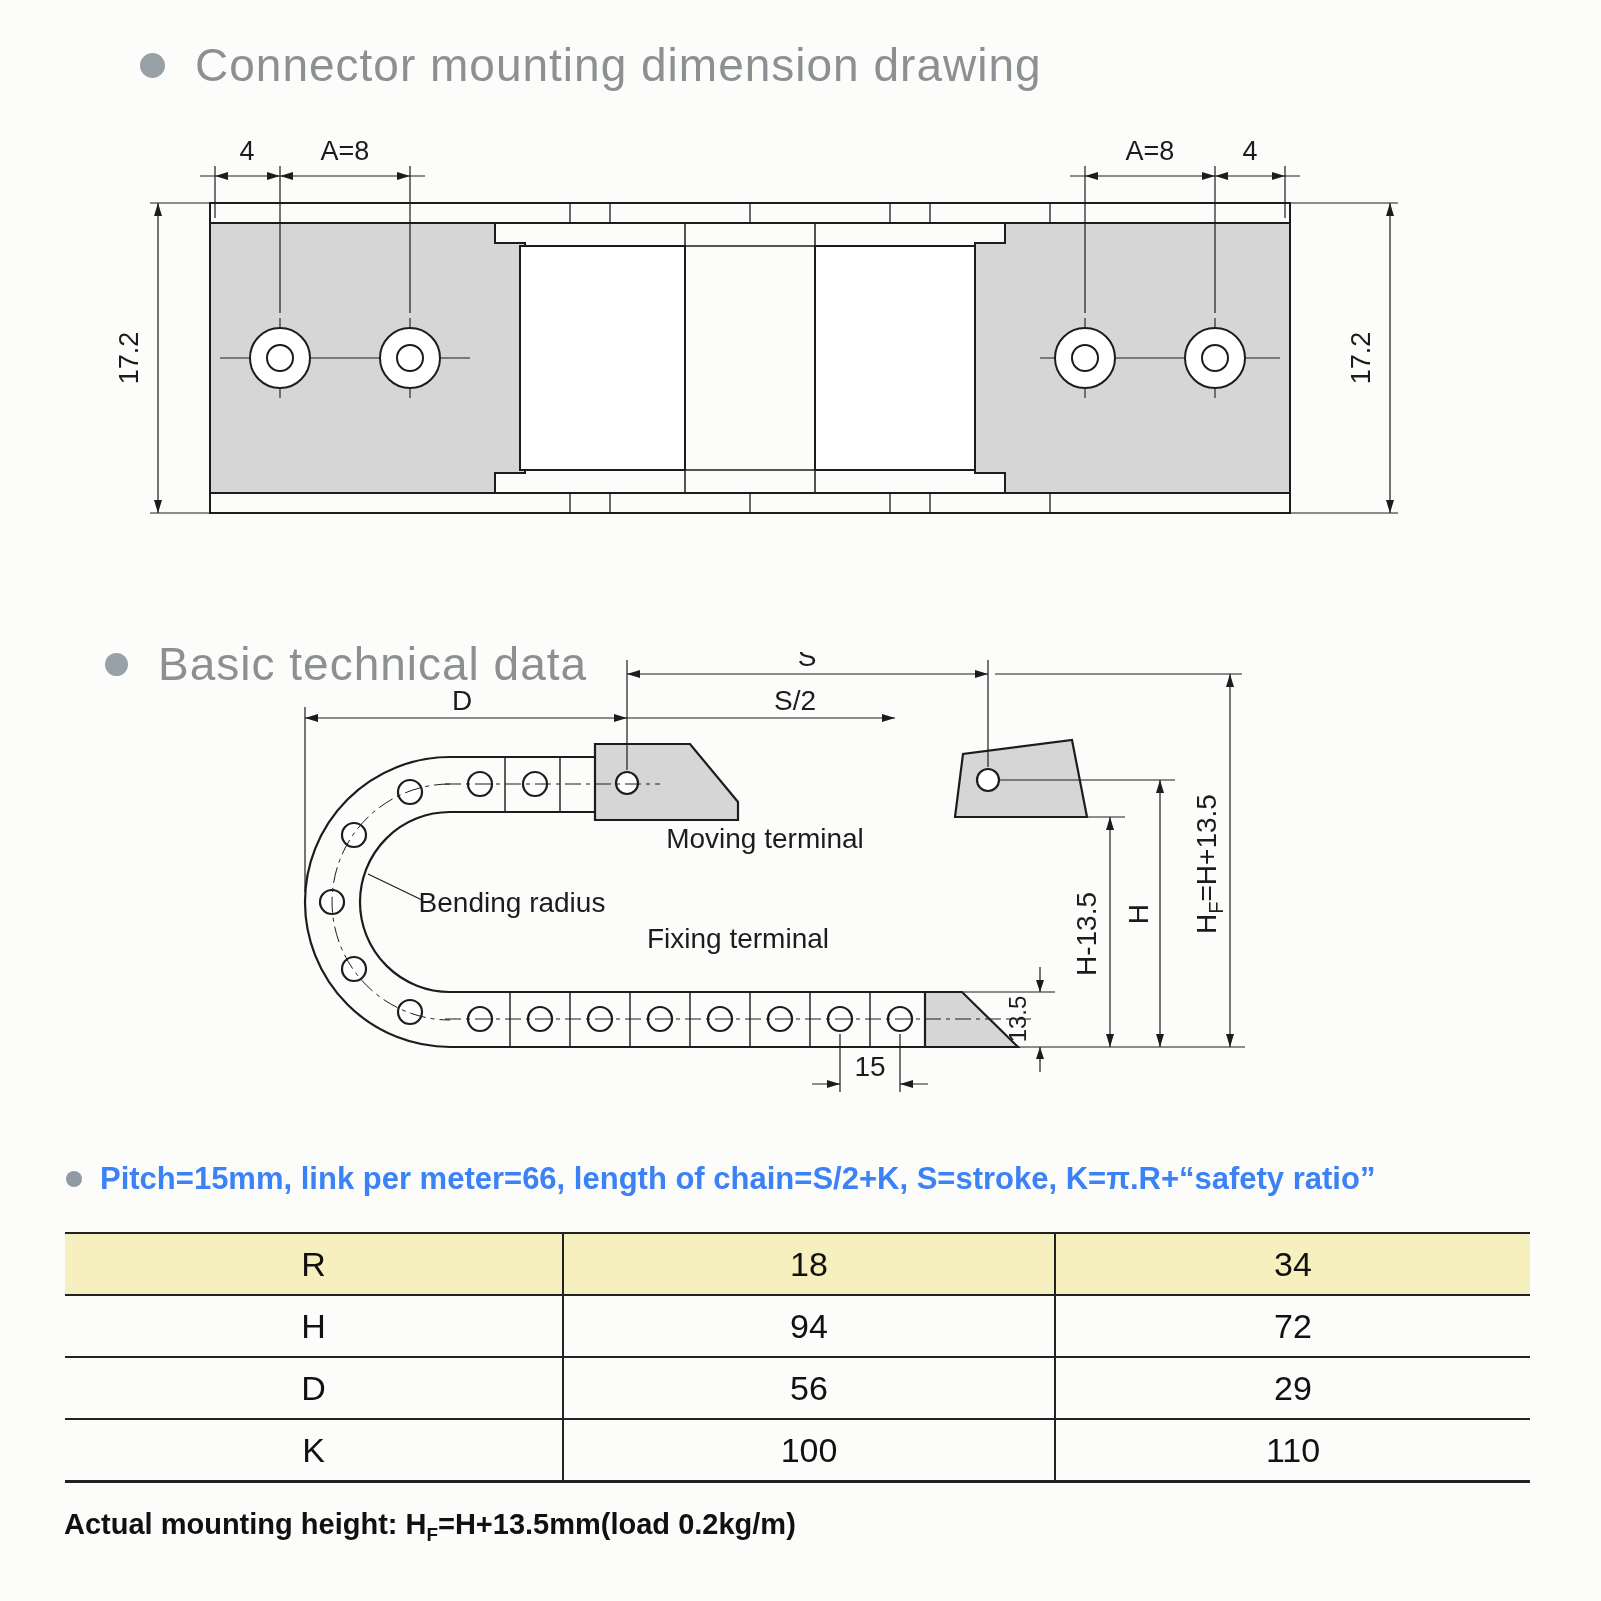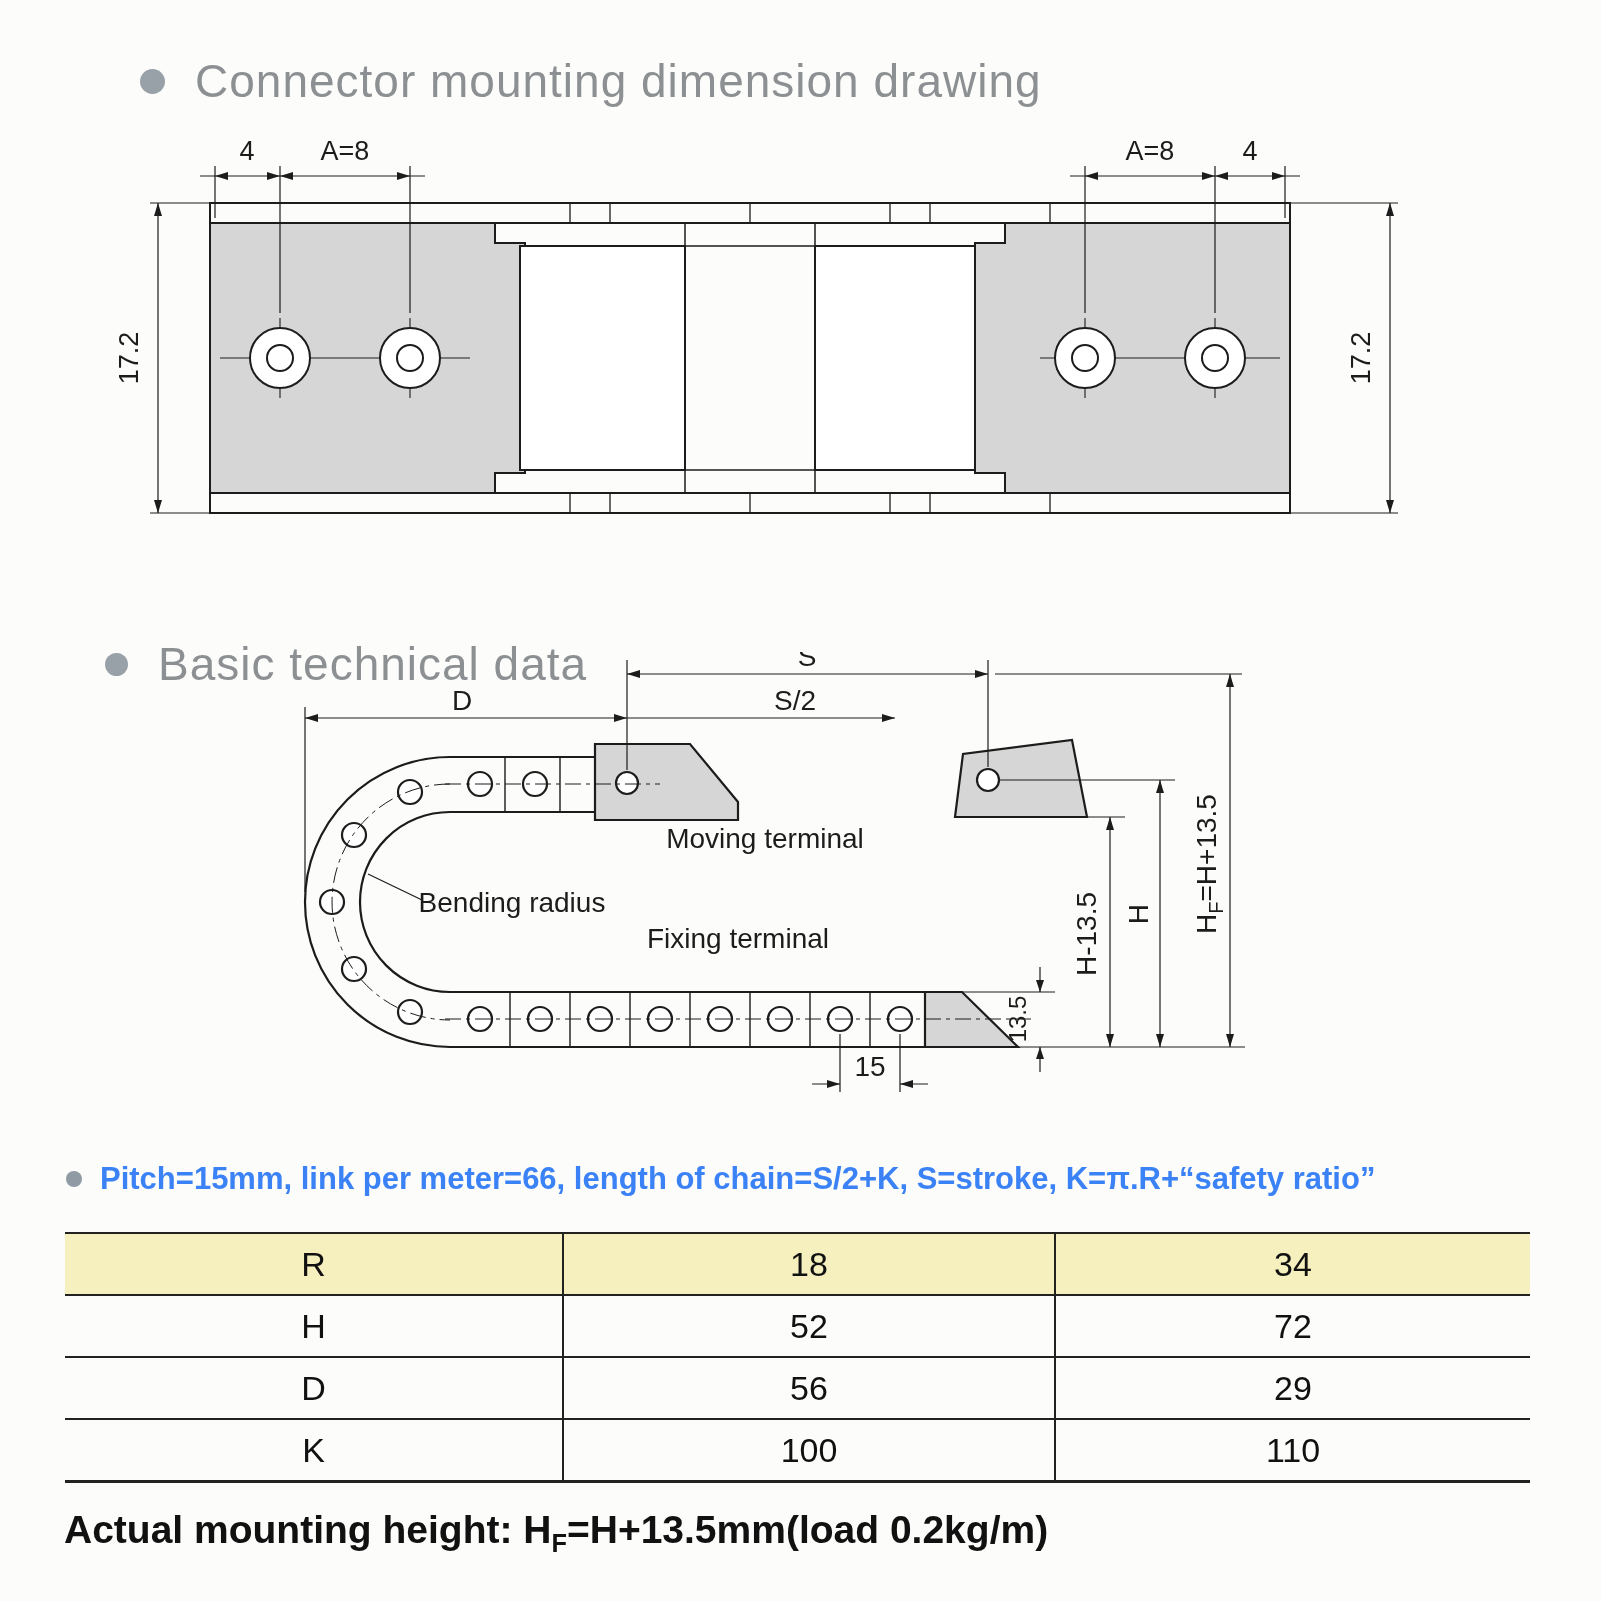--- a/index.html
+++ b/index.html
@@ -21,30 +21,30 @@
   .drawing1{top:128px;}
   .drawing2{top:652px;}
   .pitch-note{position:absolute;top:1161px;left:66px;display:flex;align-items:center;gap:18px;font-size:31px;font-weight:bold;color:#3b82f6;}
   .spec-table{position:absolute;top:1232px;left:65px;width:1465px;border-collapse:collapse;font-size:34px;color:#111;table-layout:fixed;}
   .spec-table td{text-align:center;height:60px;border-top:2px solid #222;border-bottom:2px solid #222;padding:0;}
   .spec-table td.c1{width:497px;}
   .spec-table td.c2{width:490px;}
   .spec-table td + td{border-left:2px solid #222;}
   .spec-table tr:last-child td{border-bottom:3px solid #222;}
   .row-highlight td{background:#f6efbe;}
-  .footer-note{position:absolute;top:1508px;left:64px;font-size:39px;font-weight:bold;color:#111;}
+  .footer-note{position:absolute;top:1508px;left:64px;font-size:29px;font-weight:bold;color:#111;}
   .footer-note sub{font-size:0.65em;}
   svg text{font-family:"Liberation Sans", sans-serif;}
 </style>
 </head>
 <body>
 
 <div class="page">
 
-  <div class="heading" style="top:54px;left:140px;">
+  <div class="heading" style="top:38px;left:140px;">
     <span class="bullet big"></span>
     <span class="heading-text">Connector mounting dimension drawing</span>
   </div>
 
   <svg class="drawing drawing1" viewBox="0 0 1500 470" width="1500" height="470">
     <g stroke="#1c1c1c" stroke-width="2" fill="none">
       <rect x="160" y="75" width="1080" height="20"></rect>
       <rect x="160" y="365" width="1080" height="20"></rect>
       <path stroke-width="1.3" d="M520,75 V95 M560,75 V95 M700,75 V95 M840,75 V95 M880,75 V95 M1000,75 V95 M520,365 V385 M560,365 V385 M700,365 V385 M840,365 V385 M880,365 V385 M1000,365 V385"></path>
       <path fill="#d6d6d6" d="M160,95 H445 V115 H475 V345 H445 V365 H160 Z"></path>
@@ -192,21 +192,21 @@
 
   <table class="spec-table">
     <tbody>
       <tr class="row-highlight">
         <td class="c1">R</td>
         <td class="c2">18</td>
         <td>34</td>
       </tr>
       <tr>
         <td class="c1">H</td>
-        <td class="c2">52</td>
+        <td class="c2">94</td>
         <td>72</td>
       </tr>
       <tr>
         <td class="c1">D</td>
         <td class="c2">56</td>
         <td>29</td>
       </tr>
       <tr>
         <td class="c1">K</td>
         <td class="c2">100</td>

